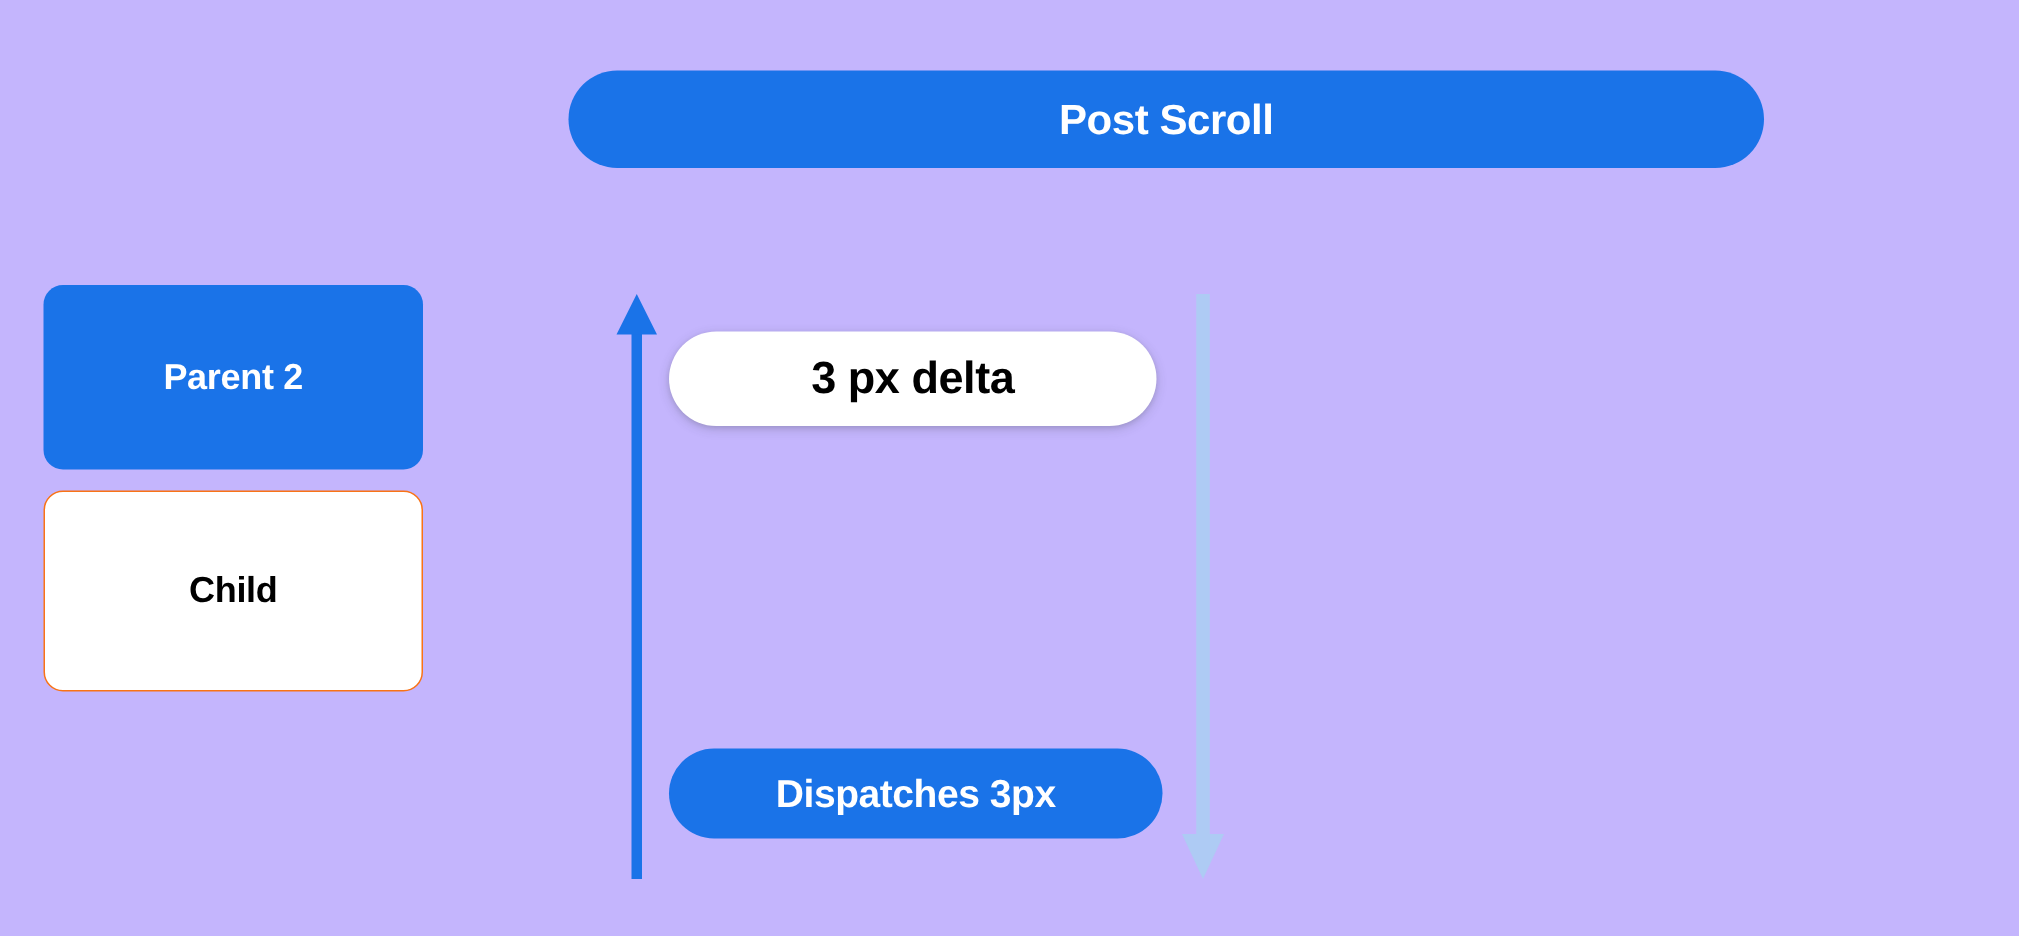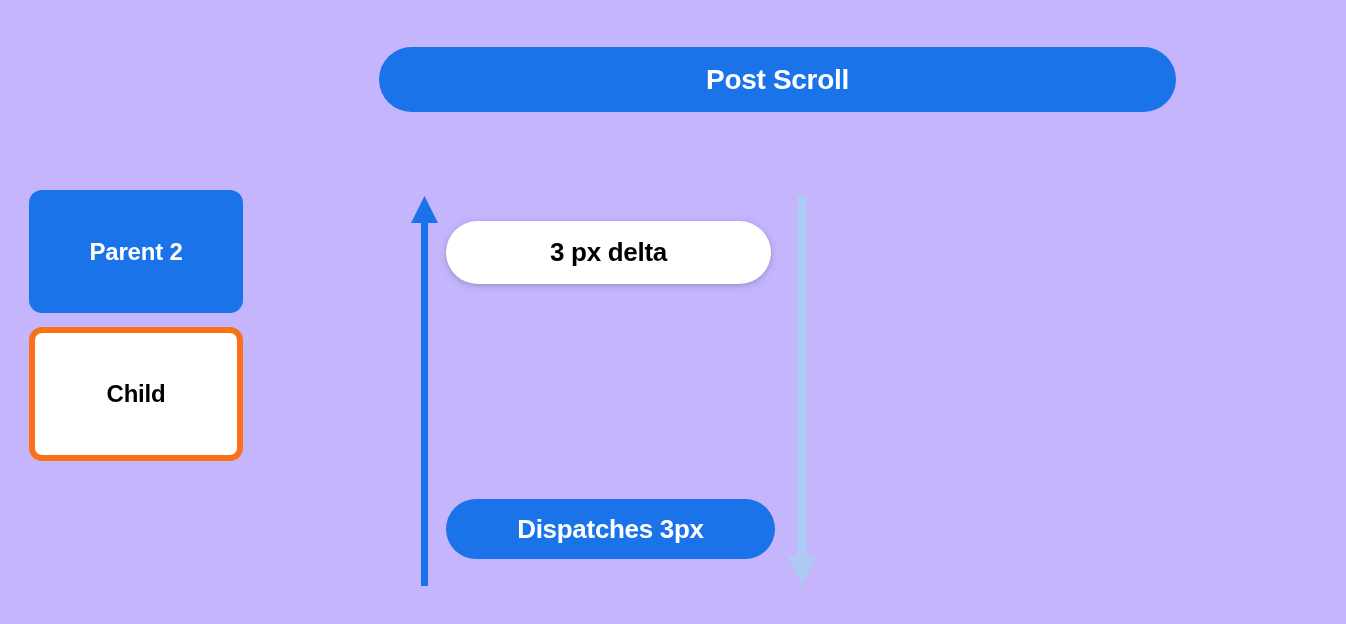--- a/index.html
+++ b/index.html
@@ -42,40 +42,40 @@
 
   
   .stack {
     position: absolute;
     left: 29px;
     top: 190px;
     width: 253px;
   }
   .stack-box {
     box-sizing: border-box;
-    width: 214px;
+    width: 253px;
     height: 123px;
     border-radius: 13px;
     display: flex;
     align-items: center;
     justify-content: center;
     margin-bottom: 14px;
   }
   .stack-box.filled {
     background: #1a73e8;
   }
   .stack-box.filled .box-label {
     color: #ffffff;
     font-size: 24px;
     font-weight: bold;
     letter-spacing: -0.2px;
   }
   .stack-box.outlined {
     background: #ffffff;
-    border: 6px solid #f97316;
+    border: 1px solid #f97316;
     height: 134px;
     margin-bottom: 0;
   }
   .stack-box.outlined .box-label {
     color: #000000;
     font-size: 24px;
     font-weight: bold;
     letter-spacing: -0.2px;
   }
 
@@ -108,21 +108,21 @@
     left: 446px;
     top: 221px;
     width: 325px;
     height: 63px;
     background: #ffffff;
     border-radius: 32px;
     box-shadow: 0 2px 7px rgba(60,64,67,0.22), 0 1px 3px rgba(60,64,67,0.12);
   }
   .pill-delta .pill-label {
     color: #000000;
-    font-size: 26px;
+    font-size: 30px;
     font-weight: bold;
     letter-spacing: -0.3px;
   }
   .pill-dispatch {
     left: 446px;
     top: 499px;
     width: 329px;
     height: 60px;
     background: #1a73e8;
     border-radius: 30px;

